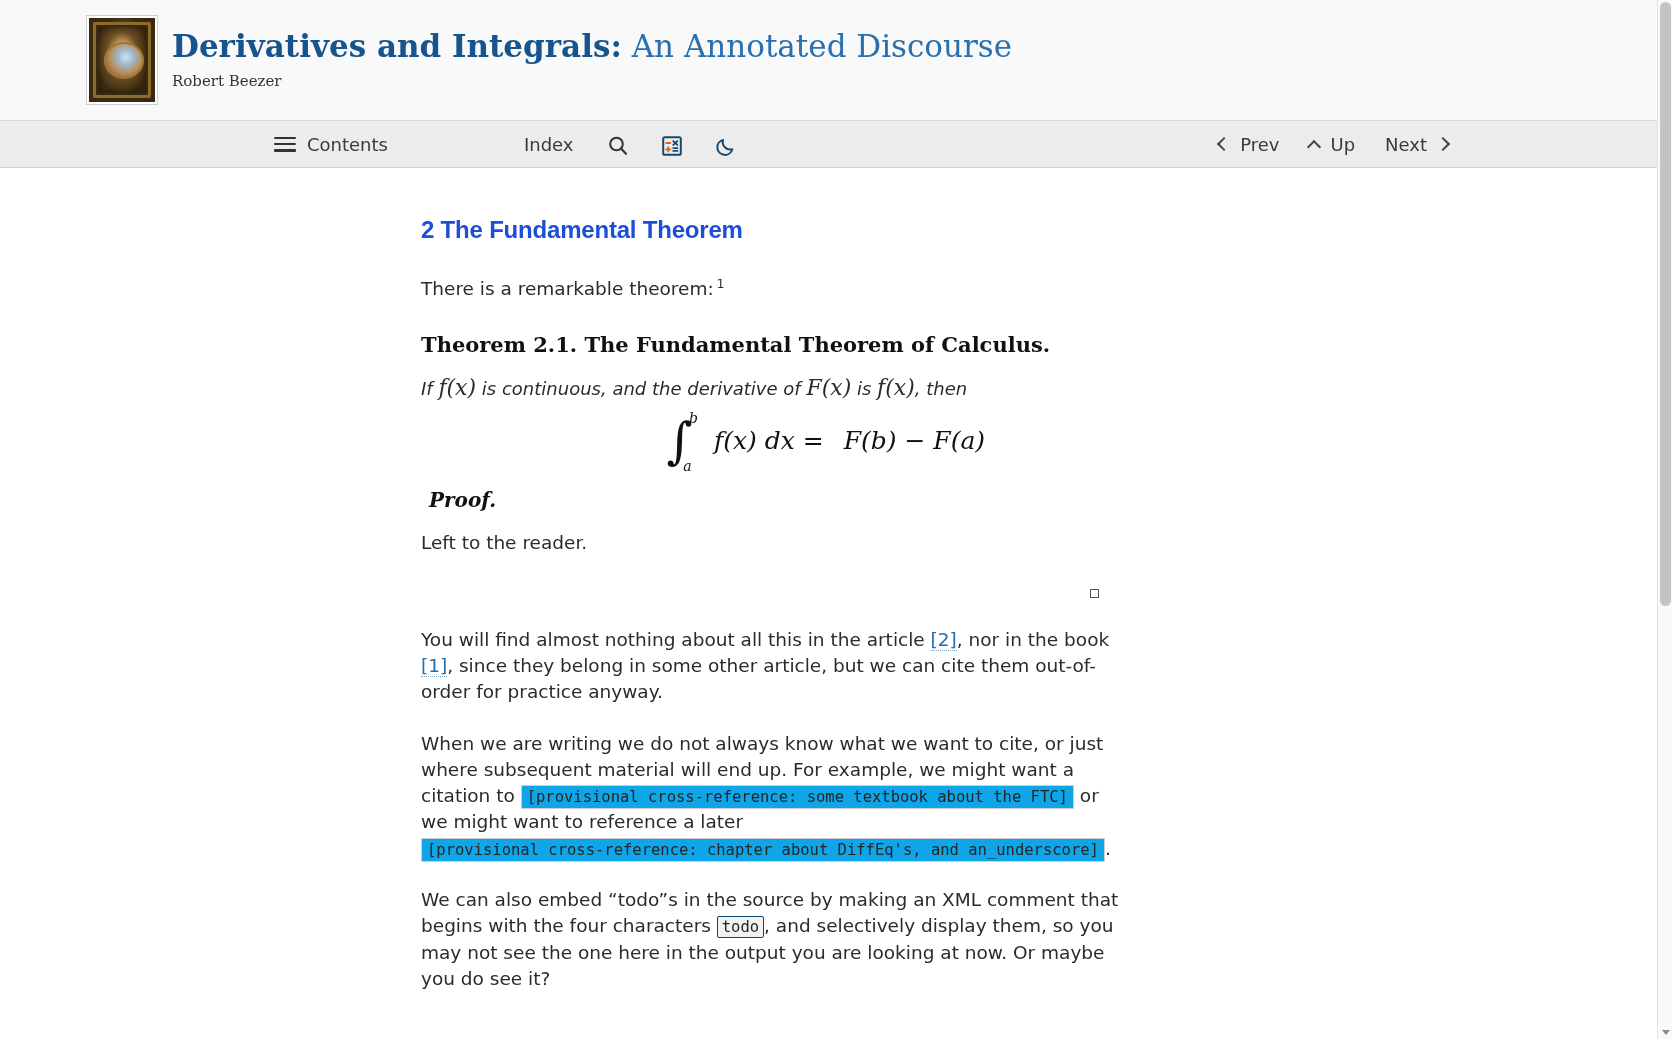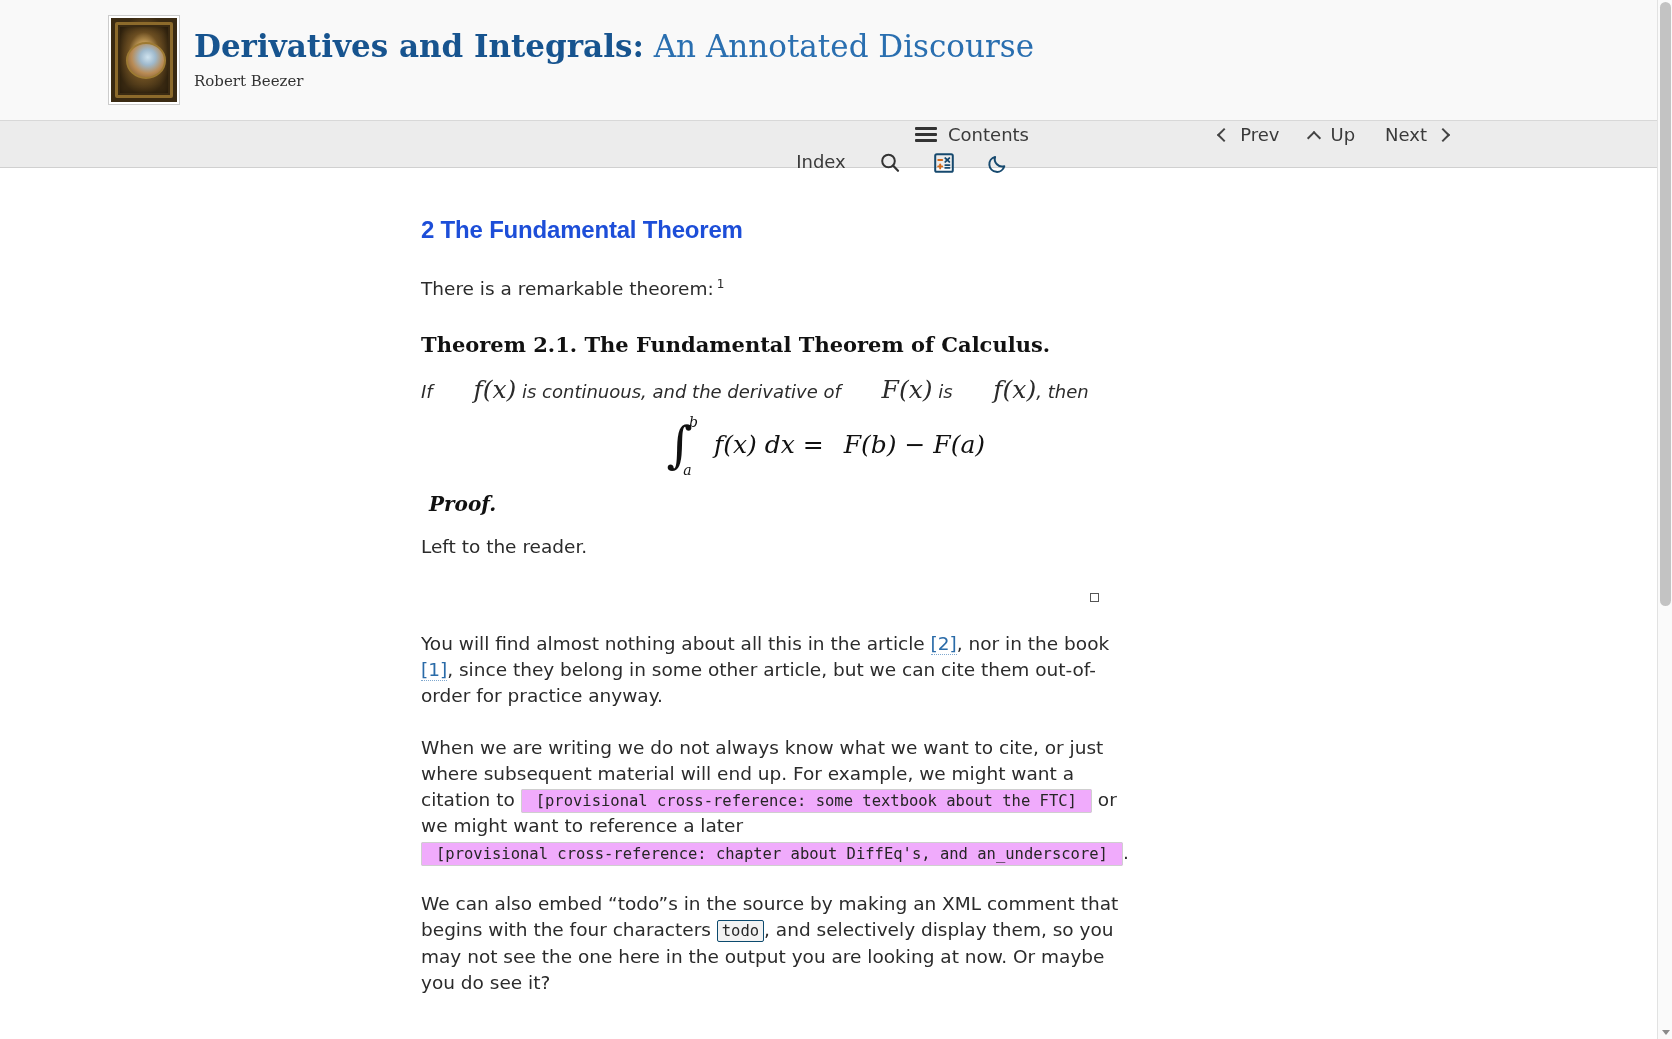--- a/index.html
+++ b/index.html
@@ -10,21 +10,21 @@
   }
   body { width: 1672px; height: 1039px; overflow: hidden; position: relative; }
 
   
   .masthead {
     height: 121px;
     background: #f9f9f9;
     border-bottom: 1px solid #d8d8d8;
     display: flex;
     align-items: center;
-    padding-left: 108px;
+    padding-left: 86px;
   }
   .logo-frame {
     width: 72px; height: 90px;
     background: #ffffff;
     border: 1px solid #cccccc;
     padding: 2px;
     flex: none;
     margin-right: 14px;
   }
   .logo-art {
@@ -70,21 +70,20 @@
   
   .toolbar {
     height: 47px;
     background: #ececec;
     border-bottom: 1px solid #d0d0d0;
     display: flex;
     align-items: center;
     position: relative;
     font-size: 18px;
     color: #333333;
-    flex-direction: column;
   }
   .tb-left { display: flex; align-items: center; margin-left: 272px; }
   .tb-mid  { display: flex; align-items: flex-end; margin-left: 132px; gap: 30px; }
   .tb-right{ display: flex; align-items: center; position: absolute; right: 222px; gap: 26px; }
   .tb-item {
     display: flex; align-items: center; gap: 11px;
     cursor: pointer; color: #3a3a3a;
     padding: 3px 2px;
   }
   .hamburger { width: 22px; height: 15px; display: flex; flex-direction: column; justify-content: space-between; }
@@ -133,22 +132,21 @@
   }
   .thm-stmt {
     font-size: 18px;
     font-style: italic;
     color: #2b2b2b;
     margin: 0 0 14px 0;
   }
   .mathvar {
     font-family: "DejaVu Serif", serif;
     font-style: italic;
-    font-size: 25px;
-    margin-left: 35px;
+    font-size: 22px;
   }
   .display-eq {
     text-align: center;
     margin: 26px 0 30px 0;
     font-family: "DejaVu Serif", serif;
     font-size: 25px;
     color: #111111;
     position: relative;
     left: 55px;
   }
@@ -192,24 +190,24 @@
 
   a.cite {
     color: #2a6ba8;
     text-decoration: none;
     border-bottom: 1px dotted #7fa8cf;
     cursor: pointer;
   }
   code.prov {
     font-family: "DejaVu Sans Mono", monospace;
     font-size: 15.5px;
-    background: #f0abfc;
+    background: #0ea5e9;
     border: 1px solid #cfcfcf;
     border-radius: 2px;
-    padding: 2px 14px;
+    padding: 2px 5px;
     color: #262626;
     white-space: nowrap;
   }
   code.inline {
     font-family: "DejaVu Sans Mono", monospace;
     font-size: 15.5px;
     background: #f2f2f2;
     border: 1px solid #0c4a6e;
     border-radius: 2px;
     padding: 1px 4px;

